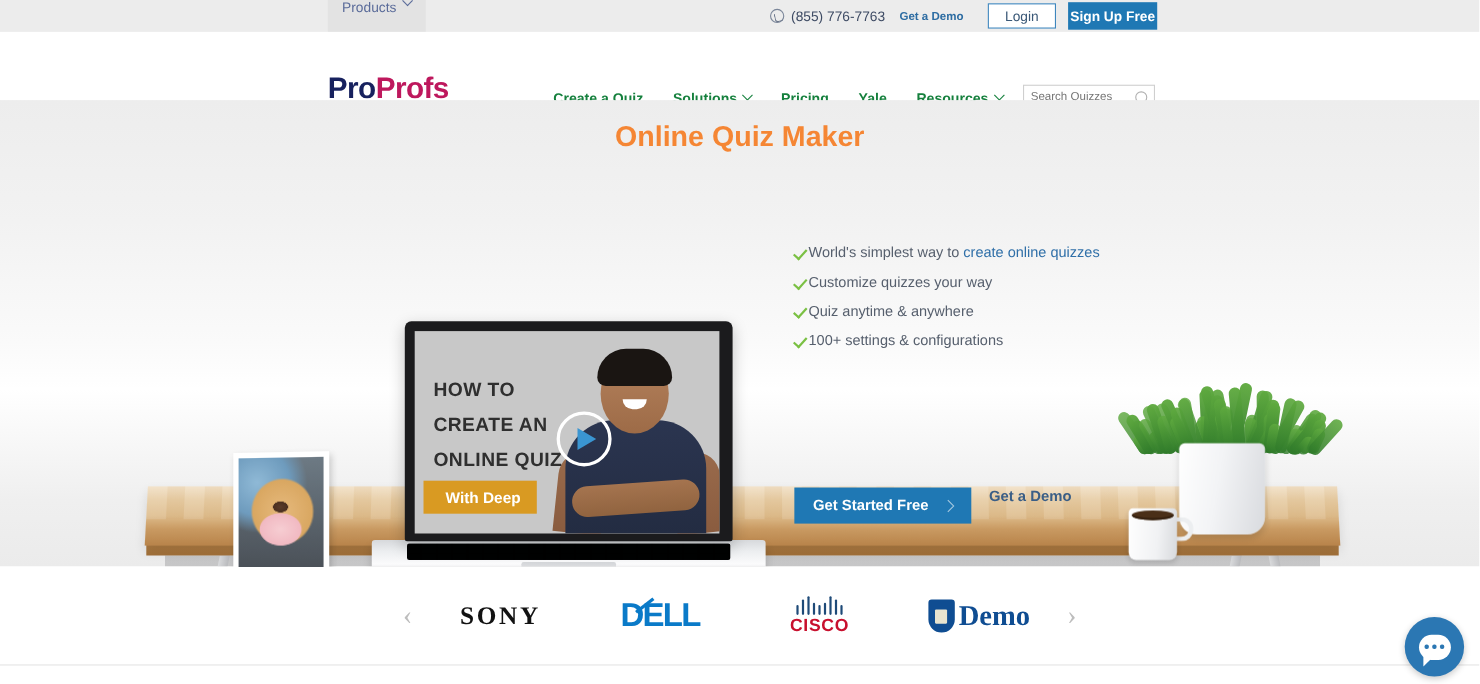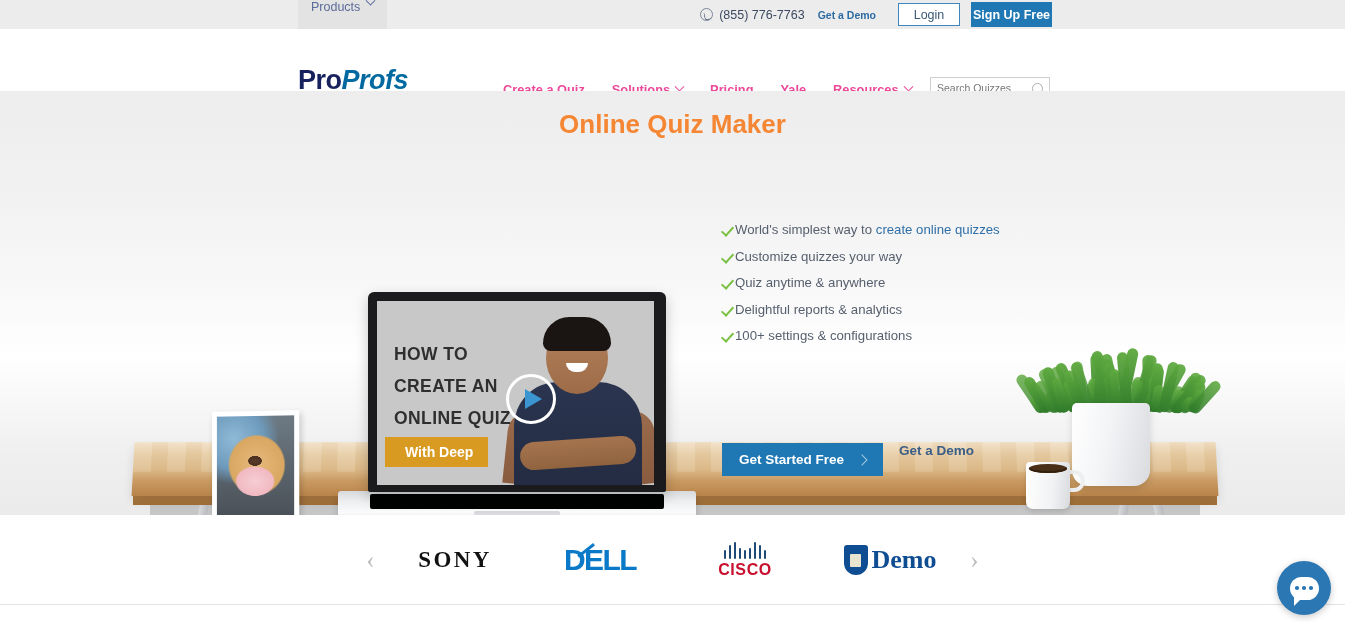--- a/index.html
+++ b/index.html
@@ -55,28 +55,28 @@
   }
 
   
   .header {
     position: absolute; top: 29px; left: 0; width: 1345px; height: 62px;
     background: #ffffff;
   }
   .logo { position: absolute; left: 298px; top: 38px; line-height: 1; cursor: pointer; }
   .logo-main { font-size: 27px; font-weight: bold; letter-spacing: -0.5px; }
   .logo-pro { color: #17215e; }
-  .logo-profs { color: #0369a1; font-style: italic; }
+  .logo-profs { color: #be185d; }
   .logo-sub { font-size: 12.5px; font-weight: bold; color: #17215e; text-align: right; margin-top: 1px; }
   .navmenu {
     position: absolute; left: 503px; top: 29px; height: 62px;
     display: flex; align-items: center; gap: 27px;
   }
   .navitem {
-    color: #ec4899; font-size: 12.8px; font-weight: bold;
+    color: #15803d; font-size: 12.8px; font-weight: bold;
     display: flex; align-items: center; gap: 6px; cursor: pointer;
   }
   .searchbox {
     position: absolute; right: 295px; top: 48px;
     width: 120px; height: 22px; border: 1px solid #cfcfcf;
     display: flex; align-items: center; padding: 0 6px; background: #fff;
   }
   .searchbox input {
     border: none; outline: none; font-size: 10.5px; color: #9a9a9a;
     font-family: "Liberation Sans", sans-serif; width: 92px; background: transparent;
@@ -521,24 +521,20 @@
       <div class="bullet">
         <span class="chk"></span>
         <span class="bullet-txt">Customize quizzes your way</span>
       </div>
       <div class="bullet">
         <span class="chk"></span>
         <span class="bullet-txt">Quiz anytime &amp; anywhere</span>
       </div>
       <div class="bullet">
         <span class="chk"></span>
-        <span class="bullet-txt">Delightful reports &amp; analytics</span>
-      </div>
-      <div class="bullet">
-        <span class="chk"></span>
         <span class="bullet-txt">100+ settings &amp; configurations</span>
       </div>
     </div>
 
     <div class="cta-row">
       <div class="cta-primary">
         <span>Get Started Free</span>
         <span class="cta-arrow"></span>
       </div>
       <span class="cta-secondary">Get a Demo</span>

